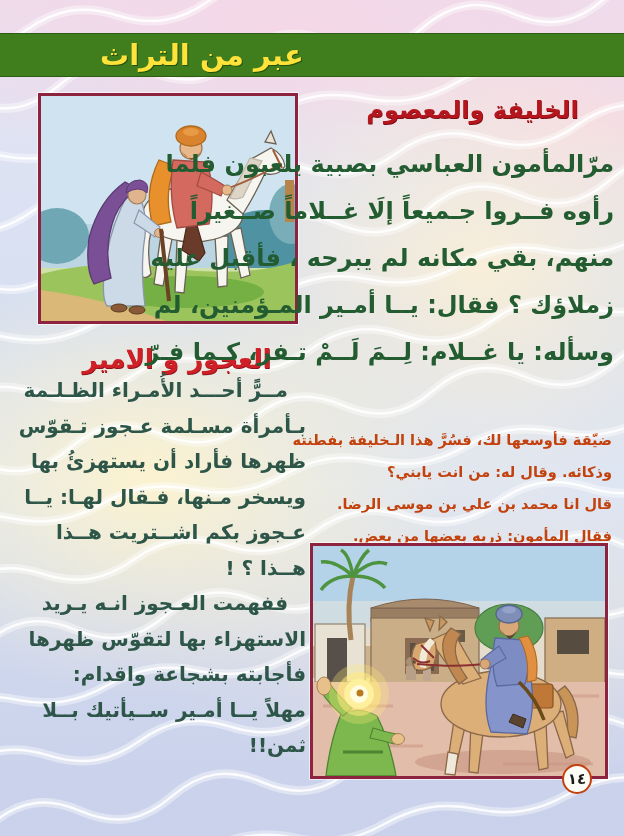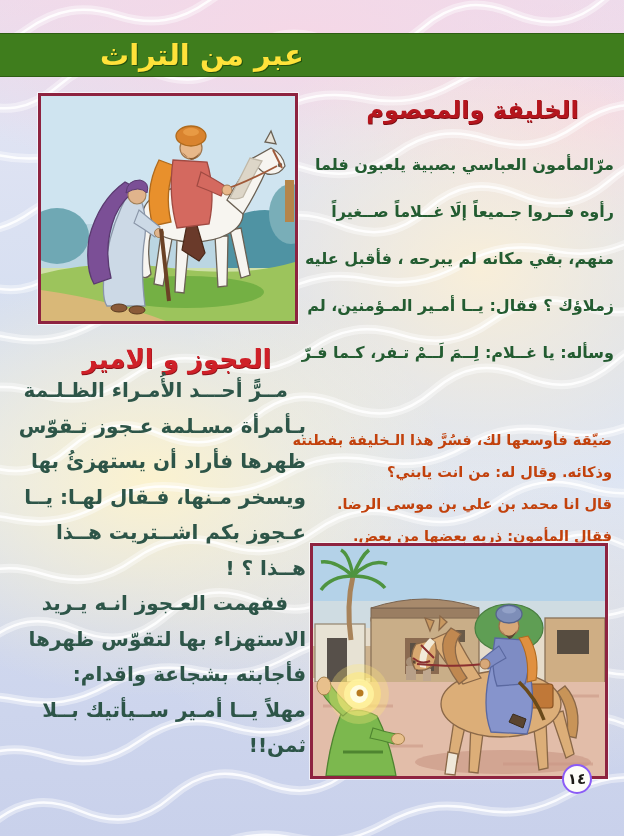--- a/index.html
+++ b/index.html
@@ -23,28 +23,28 @@
   .frame-top{left:38px;top:93px;width:260px;height:231px;box-shadow:0 0 0 1px rgba(255,255,255,0.6);}
   .frame-bottom{left:310px;top:543px;width:298px;height:236px;box-shadow:0 0 0 1px rgba(255,255,255,0.6);}
   .frame svg{display:block;}
   .title-right{position:absolute;left:330px;top:96px;width:285px;margin:0;direction:rtl;text-align:center;
     font-size:24px;font-weight:bold;color:#b5151d;z-index:3;text-shadow:0.5px 0.5px 0 #7a0d12;}
   .title-left{position:absolute;left:30px;top:332px;width:270px;margin:12px;direction:rtl;text-align:center;
     font-size:26px;font-weight:bold;color:#cf2028;z-index:3;text-shadow:0.5px 0.5px 0 #8e1218;}
   .story{position:absolute;direction:rtl;font-weight:bold;z-index:3;}
   .story .sline{display:block;white-space:nowrap;}
   .story-right-lg{left:330px;top:141px;width:284px;color:#235c31;}
-  .story-right-lg .sline{height:47px;line-height:47px;font-size:16px;text-align:right;}
+  .story-right-lg .sline{height:47px;line-height:47px;font-size:24px;text-align:right;}
   .story-right-sm{left:330px;top:424px;width:282px;color:#c2410c;}
   .story-right-sm .sline{height:32px;line-height:32px;font-size:14.5px;text-align:right;}
   .story-left{left:12px;top:373px;width:294px;color:#2d5548;}
   .story-left .sline{height:35.5px;line-height:35.5px;font-size:20px;text-align:right;}
   .story-left .sline.indent{padding-right:18px;}
   .page-number-badge{position:absolute;left:562px;top:764px;width:30px;height:30px;border-radius:50%;
-    background:#fdfdf8;border:2px solid #8b5cf6;box-sizing:border-box;z-index:5;
+    background:#fdfdf8;border:2px solid #c2410c;box-sizing:border-box;z-index:5;
     text-align:center;line-height:26px;font-size:15px;font-weight:bold;color:#1c1a16;}
 </style>
 </head>
 <body>
 
 <div class="page">
   <div class="bg-base"></div>
   <svg id="bg-waves" width="624" height="836" viewBox="0 0 624 836">
     <g id="waveg" transform="rotate(-9 312 418)">
         <path d="M -300 -70 c 32.199999999999996 -12, 59.800000000000004 -12, 92 0 c 32.199999999999996 12, 59.800000000000004 12, 92 0 c 32.199999999999996 -12, 59.800000000000004 -12, 92 0 c 32.199999999999996 12, 59.800000000000004 12, 92 0 c 32.199999999999996 -12, 59.800000000000004 -12, 92 0 c 32.199999999999996 12, 59.800000000000004 12, 92 0 c 32.199999999999996 -12, 59.800000000000004 -12, 92 0 c 32.199999999999996 12, 59.800000000000004 12, 92 0 c 32.199999999999996 -12, 59.800000000000004 -12, 92 0 c 32.199999999999996 12, 59.800000000000004 12, 92 0 c 32.199999999999996 -12, 59.800000000000004 -12, 92 0 c 32.199999999999996 12, 59.800000000000004 12, 92 0 c 32.199999999999996 -12, 59.800000000000004 -12, 92 0 c 32.199999999999996 12, 59.800000000000004 12, 92 0" fill="none" stroke="#ffffff" stroke-width="9" stroke-opacity="0.4"></path>

